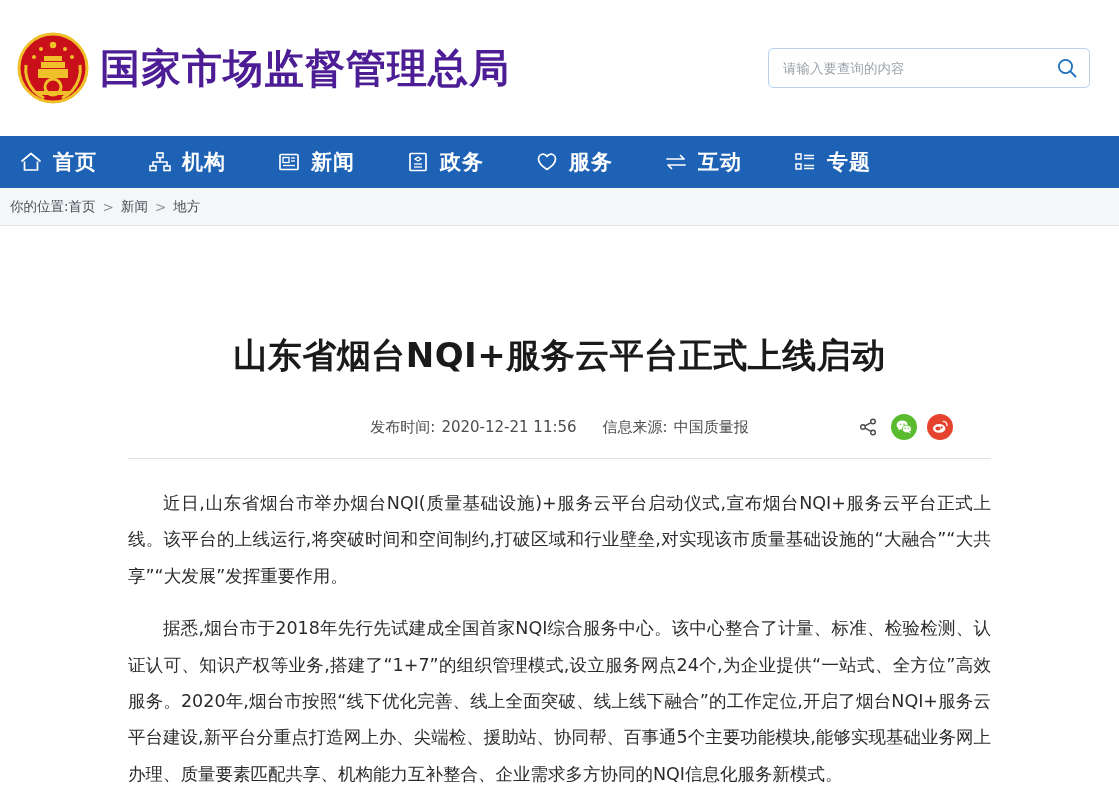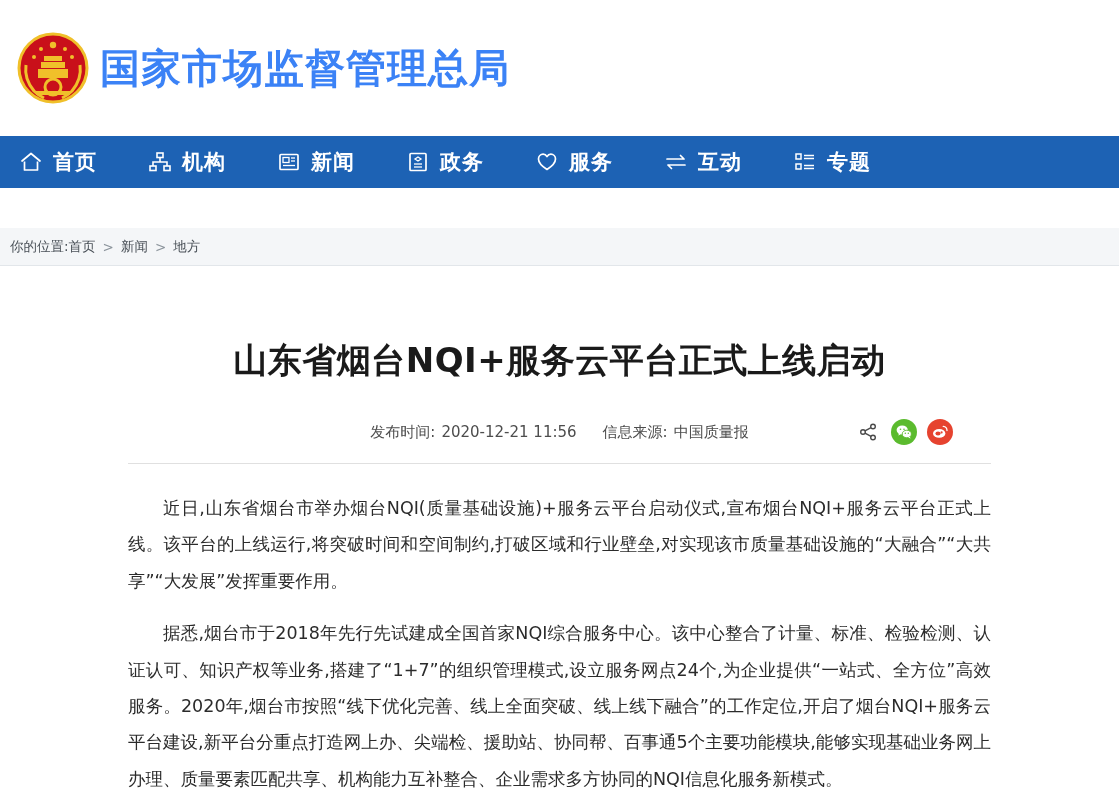--- a/index.html
+++ b/index.html
@@ -33,21 +33,21 @@
   .emblem svg { display: block; }
   .brand {
     display: flex;
     flex-direction: column;
     justify-content: center;
   }
   .brand-cn {
     font-family: "DejaVu Sans", sans-serif;
     font-size: 40px;
     font-weight: bold;
-    color: #3b82f6;
+    color: #4c1d95;
     letter-spacing: 1px;
     line-height: 1.1;
   }
   .brand-en {
     font-family: "Liberation Serif", serif;
     font-size: 16.5px;
     font-weight: bold;
     color: #d2191e;
     letter-spacing: 1.1px;
     margin-top: 4px;
@@ -118,36 +118,35 @@
   .crumb-bar {
     height: 38px;
     background: #f4f6f8;
     border-bottom: 1px solid #e2e6ea;
     display: flex;
     align-items: center;
     padding-left: 10px;
     font-family: "DejaVu Sans", sans-serif;
     font-size: 13.5px;
     color: #4a5158;
-    margin-top: 40px;
   }
   .crumb-sep { margin: 0 7px; color: #8b949c; }
   .crumb-link { color: #4a5158; text-decoration: none; cursor: pointer; }
 
   
   .article {
     padding: 0 128px;
   }
   .art-title {
     font-family: "DejaVu Sans", sans-serif;
     font-size: 34px;
     font-weight: bold;
     color: #1a1a1a;
     text-align: center;
-    margin-top: 72px;
+    margin-top: 107px;
     letter-spacing: 0.5px;
   }
   .meta-row {
     display: flex;
     align-items: center;
     justify-content: center;
     margin-top: 35px;
     position: relative;
     height: 26px;
   }
@@ -217,20 +216,31 @@
         <circle cx="51" cy="20" r="2" fill="#f0c02a"></circle>
         <circle cx="20" cy="28" r="2" fill="#f0c02a"></circle>
         <circle cx="58" cy="28" r="2" fill="#f0c02a"></circle>
       </svg>
     </div>
     <div class="brand">
       <div class="brand-cn">国家市场监督管理总局</div>
     </div>
   </div>
 
+  <div class="search-box">
+    <input class="search-input" type="text" placeholder="请输入要查询的内容" style="">
+    <div class="search-btn">
+      <span>
+        <svg width="22" height="22" viewBox="0 0 22 22">
+          <circle cx="9.5" cy="9.5" r="6.6" fill="none" stroke="#1d6fc0" stroke-width="1.8"></circle>
+          <line x1="14.4" y1="14.4" x2="19.5" y2="19.5" stroke="#1d6fc0" stroke-width="1.8" stroke-linecap="round"></line>
+        </svg>
+      </span>
+    </div>
+  </div>
 </div>
 
 <div class="nav">
 
   <div class="nav-item">
     <span class="nav-icon">
       <svg width="24" height="24" viewBox="0 0 24 24">
         <path d="M3 11 L12 3.5 L21 11" fill="none" stroke="#fff" stroke-width="1.7" stroke-linecap="round" stroke-linejoin="round"></path>
         <path d="M5.5 11.5 V20 H18.5 V11.5" fill="none" stroke="#fff" stroke-width="1.7" stroke-linejoin="round"></path>
       </svg>

